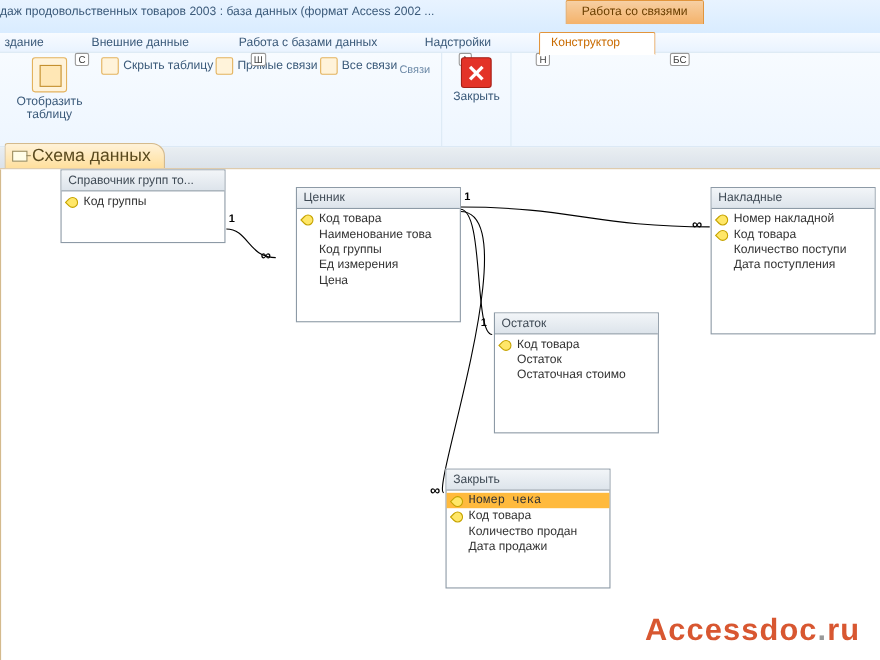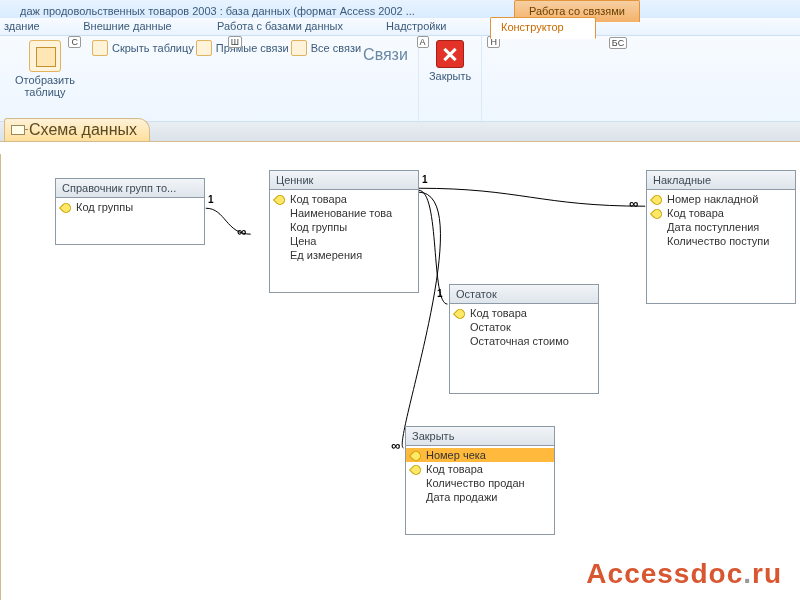--- a/index.html
+++ b/index.html
@@ -1,20 +1,20 @@
 <!DOCTYPE html>
 <html><head>
 <meta charset="utf-8">
 <style>
   * { box-sizing: border-box; margin: 0; padding: 0; font-family: "Segoe UI", Tahoma, sans-serif; }
   body { width: 800px; height: 600px; background: #fff; position: relative; overflow: hidden; }
 
   .titlebar {
-    height: 18px; background: linear-gradient(#e8f3ff,#d9ecff);
-    font-size: 11px; color: #3b5a7a; padding-left: 20px; line-height: 22px;
+    height: 30px; background: linear-gradient(#e8f3ff,#d9ecff);
+    font-size: 11px; color: #3b5a7a; padding-left: 0; line-height: 22px;
     white-space: nowrap; overflow: hidden;
   }
   .tool-context-tab {
     position: absolute; right: 160px; top: 0; height: 22px;
     background: linear-gradient(#f7cfa2,#f4b26a);
     border: 1px solid #e2953c; border-bottom: none;
     color: #6b3f00; font-size: 11px; padding: 0 14px; line-height: 20px;
     border-radius: 2px 2px 0 0;
   }
 
@@ -38,21 +38,21 @@
 
   .ribbonbody {
     height: 86px; background: linear-gradient(#f7fbff,#eef6ff);
     border-bottom: 1px solid #cfe1f1; display: flex;
   }
   .rgroup {
     padding: 4px 10px 2px; border-right: 1px solid #dce9f6;
     display: flex; flex-direction: column; align-items: center;
     justify-content: space-between; font-size: 11px; color: #3b5a7a;
   }
-  .rgroup .caption { font-size: 16px; color: #6a87a5; margin-top: 2px; }
+  .rgroup .caption { font-size: 10px; color: #6a87a5; margin-top: 2px; }
   .bigbtn { text-align: center; cursor: pointer; }
   .bigbtn .icon {
     width: 32px; height: 32px; margin: 0 auto 2px;
     background: #fff3da; border: 1px solid #e3b25d; border-radius: 3px;
     position: relative;
   }
   .bigbtn .icon::after {
     content: ""; position: absolute; left: 6px; top: 6px; width: 18px; height: 18px;
     border: 1px solid #c49030; background: #ffe7b5;
   }
@@ -107,21 +107,21 @@
   }
   .relTable .body { padding: 2px 0 30px; }
   .relTable .fld {
     padding: 1px 6px 1px 20px; position: relative; white-space: nowrap; overflow: hidden; cursor: default;
   }
   .relTable .fld.key::before {
     content: ""; position: absolute; left: 5px; top: 3px; width: 8px; height: 8px;
     border: 1px solid #c6a300; border-radius: 50% 50% 50% 0;
     background: #ffe768; transform: rotate(45deg);
   }
-  .relTable .fld.sel { background: #ffba3d; }
+  .relTable .fld.sel { background: #ffba3d; font-family: Liberation Mono, monospace; }
 
   .relcard {
     position: absolute; font-size: 10px; color: #000; font-weight: bold;
   }
   .infty { font-size: 13px; }
 
   svg.lines { position: absolute; left: 0; top: 0; width: 100%; height: 100%; pointer-events: none; }
   svg.lines path { stroke: #000; fill: none; stroke-width: 1; }
 
   .watermark {
@@ -217,35 +217,35 @@
 
   <span class="relcard" style="left:207px;top:40px">1</span>
   <span class="relcard infty" style="left:236px;top:70px">∞</span>
 
   <span class="relcard" style="left:421px;top:20px">1</span>
   <span class="relcard infty" style="left:628px;top:42px">∞</span>
 
   <span class="relcard" style="left:436px;top:134px">1</span>
   <span class="relcard infty" style="left:390px;top:284px">∞</span>
 
-  <div class="relTable" style="left:54px;top:24px">
+  <div class="relTable" style="left:54px;top:0">
     <div class="hdr">Справочник групп то...</div>
     <div class="body">
       <div class="fld key">Код группы</div>
     </div>
   </div>
 
   <div class="relTable" style="left:268px;top:16px">
     <div class="hdr">Ценник</div>
     <div class="body">
       <div class="fld key">Код товара</div>
       <div class="fld">Наименование това</div>
       <div class="fld">Код группы</div>
+      <div class="fld">Ед измерения</div>
       <div class="fld">Цена</div>
-      <div class="fld">Ед измерения</div>
     </div>
   </div>
 
   <div class="relTable" style="left:448px;top:130px">
     <div class="hdr">Остаток</div>
     <div class="body" style="padding-bottom:45px">
       <div class="fld key">Код товара</div>
       <div class="fld">Остаток</div>
       <div class="fld">Остаточная стоимо</div>
     </div>
@@ -259,21 +259,21 @@
       <div class="fld">Количество продан</div>
       <div class="fld">Дата продажи</div>
     </div>
   </div>
 
   <div class="relTable" style="left:645px;top:16px">
     <div class="hdr">Накладные</div>
     <div class="body" style="padding-bottom:55px">
       <div class="fld key">Номер накладной</div>
       <div class="fld key">Код товара</div>
+      <div class="fld">Количество поступи</div>
       <div class="fld">Дата поступления</div>
-      <div class="fld">Количество поступи</div>
     </div>
   </div>
 
   <div class="watermark">
     <span>Accessdoc</span><span class="dot">.</span><span>ru</span>
   </div>
 </div>
 
 </body></html>

